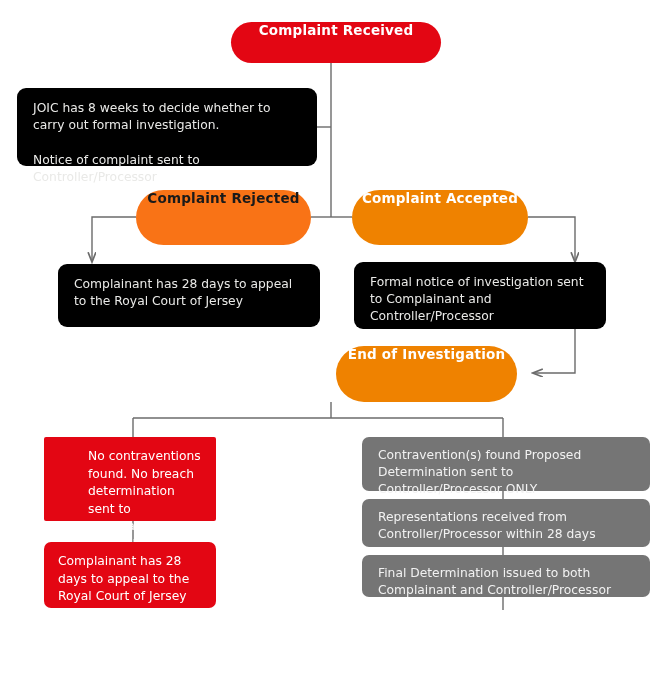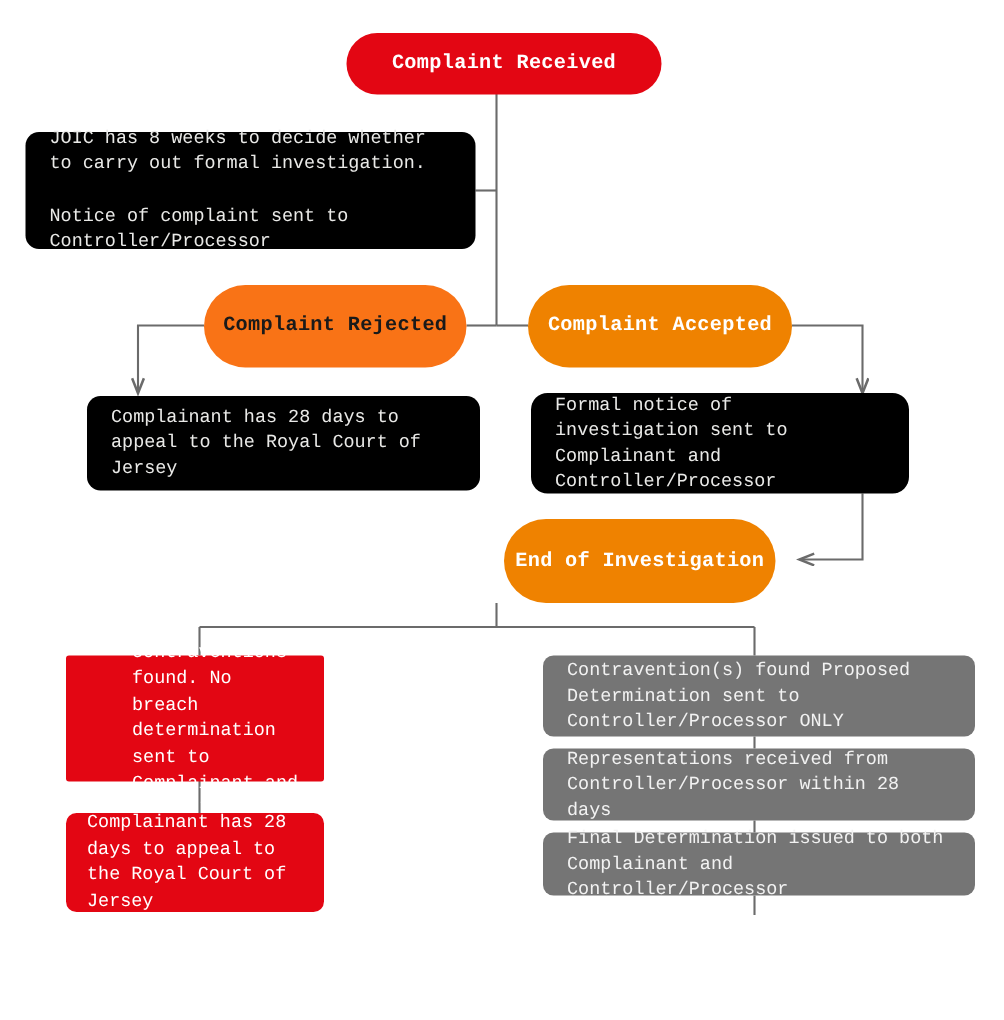--- a/index.html
+++ b/index.html
@@ -6,21 +6,21 @@
   body{
     width:669px;height:680px;
     background:#ffffff;
     font-family:"DejaVu Sans","Liberation Sans",sans-serif;
     overflow:hidden;
   }
   #stage{position:relative;width:669px;height:680px;}
 
   svg#wires{position:absolute;left:0;top:0;width:669px;height:680px;pointer-events:none;}
 
-  .node{position:absolute;box-sizing:border-box;display:flex;align-items:center;font-family:Liberation Mono, monospace;}
+  .node{position:absolute;box-sizing:border-box;display:flex;align-items:flex-start;}
   .node .txt{width:100%;}
 
   
   .pill{border-radius:40px;justify-content:center;text-align:center;}
   .pill .txt{font-weight:bold;font-size:13.5px;letter-spacing:.2px;}
 
   .pill-red{background:#e30613;color:#ffffff;}
   .pill-yellow{background:#f97316;color:#1a1a1a;}
   .pill-orange{background:#ef8200;color:#ffffff;}
 
@@ -94,21 +94,21 @@
   </div>
 
   <div class="node pill pill-orange" style="left:352px;top:190px;width:176px;height:55px;">
     <span class="txt">Complaint Accepted</span>
   </div>
 
   <div class="node box-dark" style="left:58px;top:264px;width:262px;height:63px;">
     <div class="txt">Complainant has 28 days to appeal to the Royal Court of Jersey</div>
   </div>
 
-  <div class="node box-dark" style="left:354px;top:262px;width:252px;height:67px;border-radius:11px;">
+  <div class="node box-dark" style="left:354px;top:262px;width:252px;height:67px;">
     <div class="txt">Formal notice of investigation sent to Complainant and Controller/Processor</div>
   </div>
 
   <div class="node pill pill-orange" style="left:336px;top:346px;width:181px;height:56px;">
     <span class="txt">End of Investigation</span>
   </div>
 
   <div class="node box-red sharp" style="left:44px;top:437px;width:172px;height:84px;">
     <div class="txt">No contraventions found. No breach determination sent to Complainant and Controller/Processor</div>
   </div>

